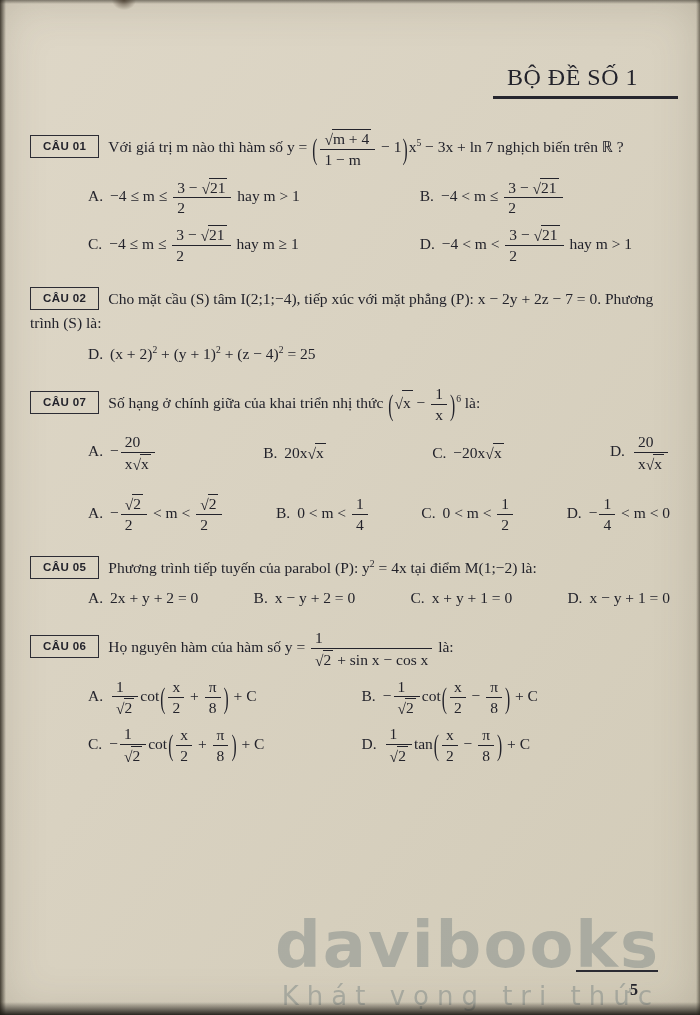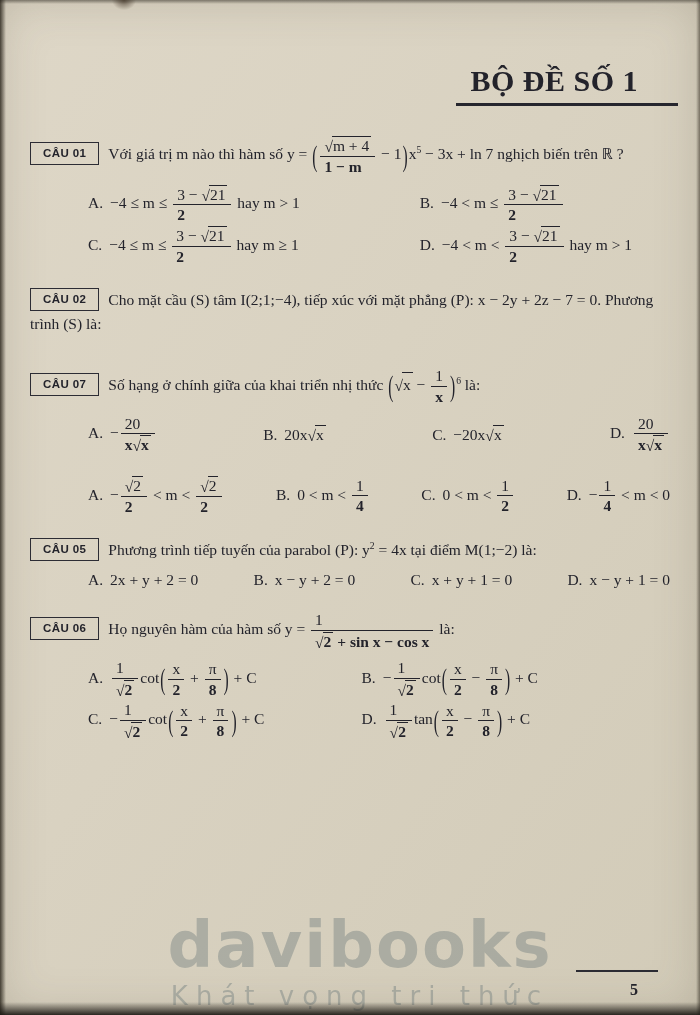--- a/index.html
+++ b/index.html
@@ -26,53 +26,53 @@
   .edge-right  { right:0; top:0; bottom:0; width:4px; background: linear-gradient(270deg, rgba(60,54,42,.6), rgba(60,54,42,0)); }
   .edge-top    { left:0; right:0; top:0; height:4px;  background: linear-gradient(180deg, rgba(40,36,28,.5), rgba(40,36,28,0)); }
   .edge-bottom { left:0; right:0; bottom:0; height:13px; background: linear-gradient(0deg, rgba(28,25,20,.92), rgba(28,25,20,0)); }
   .smudge { position:absolute; top:0; left:112px; width:24px; height:10px; z-index:31;
     background: radial-gradient(ellipse at 50% 0%, rgba(70,58,44,.8), rgba(70,58,44,0) 72%); }
 
   .content { position:absolute; left:30px; right:22px; top:64px; font-size:15.5px; z-index:10; }
 
   .header-row { display:flex; justify-content:flex-end; margin-bottom:30px; }
   .header-title {
-    font-size:30px; font-weight:bold; letter-spacing:.5px;
+    font-size:24px; font-weight:normal; letter-spacing:.5px;
     border-bottom:3px solid #26262e; padding:0 40px 5px 14px;text-align:right;
   }
 
   .question { margin-bottom:22px; }
   .q-head { line-height:1.55; }
   .q-label {
     display:inline-block; border:1.6px solid #2c2c34;
     font-family:"Liberation Sans", sans-serif; font-weight:bold; font-size:11.5px;
     padding:2px 12px 1px; margin-right:9px; vertical-align:2px; letter-spacing:.4px;
     white-space:nowrap;
   }
 
   .opts { margin-top:9px; padding-left:58px; padding-right:8px; }
-  .grid2 { display:grid; row-gap:2px; }
+  .grid2 { display:grid; row-gap:8px; }
   .grid2a { grid-template-columns:57% 43%; }
   .grid2b { grid-template-columns:47% 53%; }
   .row4 { display:flex; justify-content:space-between; align-items:center; }
   .opt { white-space:nowrap; }
   .opt-key { margin-right:7px; }
 
   
   .fr { display:inline-block; vertical-align:middle; text-align:left; margin:0 2px; }
   .fn { display:block; padding:0 4px 1px; border-bottom:1.3px solid currentColor; line-height:1.15; }
-  .fd { display:block; padding:1px 4px 0; line-height:1.15;font-weight:bold; }
+  .fd { display:block; padding:1px 4px 0; line-height:1.15; }
   .sq { white-space:nowrap; display:inline-block; }
   .rad { display:inline-block; position:relative; top:1px; margin-right:-1px; }
   .rb { display:inline-block; border-top:1.2px solid currentColor; padding:0 2px 0 1px; }
   sup { font-size:.62em; }
   .bp { display:inline-block; transform:scaleY(1.9); vertical-align:middle; padding:0 1px; line-height:1; font-weight:400; }
 
   
-  .watermark { position:absolute; left:60px; right:40px; bottom:4px; text-align:center;
+  .watermark { position:absolute; left:60px; right:40px; bottom:4px; text-align:right;
     color:#7e8886; pointer-events:none; z-index:5; font-family:"DejaVu Sans", sans-serif; }
   .wm1 { font-size:64px; font-weight:bold; letter-spacing:2px; line-height:1.05; opacity:.48; }
   .wm2 { font-size:26px; letter-spacing:8px; margin-top:2px; opacity:.5; }
 
   
   .pageno-wrap { position:absolute; right:42px; bottom:16px; width:82px; z-index:12; }
   .pageno-rule { border-top:2.5px solid #2b2b33; width:82px; }
   .pageno { font-weight:bold; font-size:16px; text-align:right; padding-right:20px; margin-top:9px; }
 </style>
 </head>
@@ -101,20 +101,21 @@
         <span class="opt"><span class="opt-key">C.</span><span class="opt-math">−4 ≤ m ≤ <span class="fr"><span class="fn">3 − <span class="sq"><span class="rad">√</span><span class="rb">21</span></span></span><span class="fd">2</span></span> hay m ≥ 1</span></span>
         <span class="opt"><span class="opt-key">D.</span><span class="opt-math">−4 &lt; m &lt; <span class="fr"><span class="fn">3 − <span class="sq"><span class="rad">√</span><span class="rb">21</span></span></span><span class="fd">2</span></span> hay m &gt; 1</span></span>
       </div>
     </section>
 
     <section class="question">
       <div class="q-head">
         <span class="q-label">CÂU 02</span><span class="q-statement">Cho mặt cầu (S) tâm I(2;1;−4), tiếp xúc với mặt phẳng (P): x − 2y + 2z − 7 = 0. Phương trình (S) là:</span>
       </div>
       <div class="opts grid2 grid2b">
+        <span class="opt"><span class="opt-key">D.</span><span class="opt-math">(x + 2)<sup>2</sup> + (y + 1)<sup>2</sup> + (z − 4)<sup>2</sup> = 25</span></span>
       </div>
     </section>
 
     <section class="question">
       <div class="q-head">
         <span class="q-label">CÂU 07</span><span class="q-statement">Số hạng ở chính giữa của khai triển nhị thức <span class="bp">(</span><span class="sq"><span class="rad">√</span><span class="rb">x</span></span> − <span class="fr"><span class="fn">1</span><span class="fd">x</span></span><span class="bp">)</span><sup>6</sup> là:</span>
       </div>
       <div class="opts row4">
         <span class="opt"><span class="opt-key">A.</span><span class="opt-math">−<span class="fr"><span class="fn">20</span><span class="fd">x<span class="sq"><span class="rad">√</span><span class="rb">x</span></span></span></span></span></span>
         <span class="opt"><span class="opt-key">B.</span><span class="opt-math">20x<span class="sq"><span class="rad">√</span><span class="rb">x</span></span></span></span>

